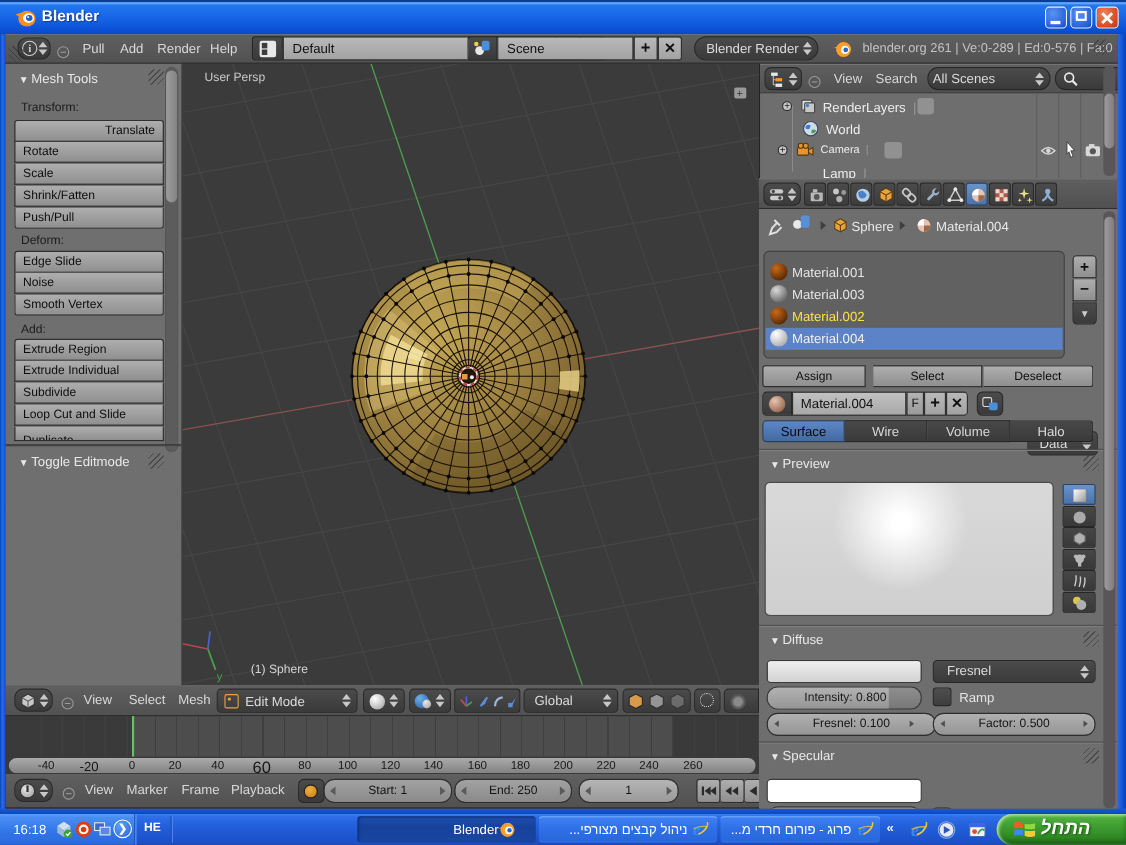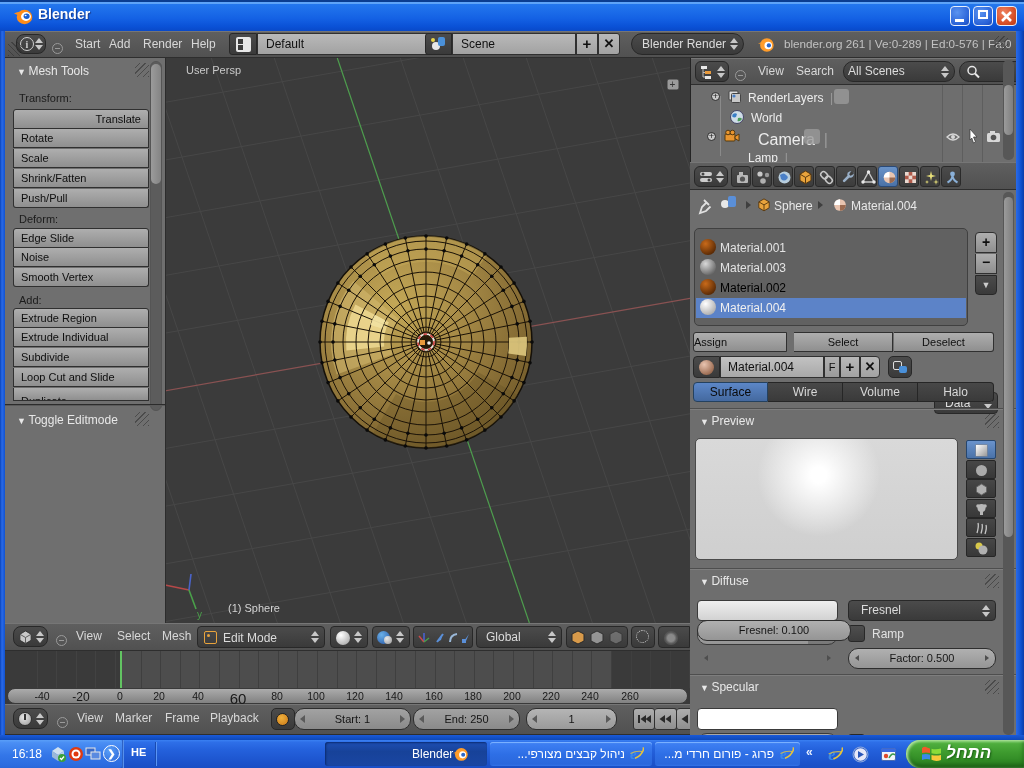--- a/index.html
+++ b/index.html
@@ -60,21 +60,21 @@
 <div class="abs" style="left:1016px;top:31px;width:8px;height:709px;background:linear-gradient(90deg,#2a6ae8,#0f52d0 60%,#0a3da8);"></div>
 <div class="abs" style="left:0;top:735px;width:1024px;height:5px;background:linear-gradient(#1a5ad8,#0e48b8);"></div>
 
 <div class="abs hdrbar" style="left:5px;top:31px;width:1011px;height:27px;"></div>
 
 <div class="abs dk" style="left:16px;top:34px;width:30px;height:20px;border-radius:8px;">
  <div class="abs" style="left:3px;top:2px;width:14px;height:14px;border-radius:50%;border:1.5px solid #cfcfcf;color:#cfcfcf;font-size:10px;font-weight:bold;text-align:center;line-height:14px;font-family:'Liberation Serif',serif;">i</div>
  <div class="udw" style="right:2px;"></div>
 </div>
 <div class="abs" style="left:52px;top:39px;"><span class="minus"></span></div>
-<div class="abs menu" style="left:75px;top:37px;">Start</div>
+<div class="abs menu" style="left:75px;top:37px;">Pull</div>
 <div class="abs menu" style="left:109px;top:37px;">Add</div>
 <div class="abs menu" style="left:143px;top:37px;">Render</div>
 <div class="abs menu" style="left:191px;top:37px;">Help</div>
 <div class="abs dk" style="left:229px;top:33px;width:28px;height:22px;border-radius:3px 0 0 3px;">
  <div class="abs" style="left:6px;top:3px;width:15px;height:15px;background:#e8e8e8;border-radius:2px;">
   <div class="abs" style="left:2px;top:2px;width:4.5px;height:4.5px;background:#3c3c3c;"></div>
   <div class="abs" style="left:2px;top:8px;width:4.5px;height:4.5px;background:#3c3c3c;"></div>
  </div>
 </div>
 <div class="abs fld" style="left:257px;top:33px;width:248px;height:22px;border-radius:0;line-height:20px;padding-left:8px;">Default</div>
@@ -418,21 +418,21 @@
       <path d="M9 9 Q12 8 13 10 Q11 13 8.5 12Z" fill="#4a9a5a"></path>
     </svg>
 <div class="abs" style="left:60px;top:53px;color:#ededed;font-size:12px;">World</div>
 <div class="abs" style="left:16px;top:74px;width:9px;height:9px;border-radius:50%;border:1px solid #2a2a2a;background:#c8c8c8;color:#222;font-size:9px;line-height:7px;text-align:center;">+</div>
 <svg class="abs" style="left:33px;top:71px" width="16" height="15" viewBox="0 0 16 15">
  <rect x="1" y="5" width="10" height="7" rx="1" fill="#e8952f" stroke="#553a10"></rect>
  <path d="M11 7.5 L15 5 L15 12 L11 9.5Z" fill="#e8952f" stroke="#553a10"></path>
  <circle cx="4" cy="3.5" r="2.3" fill="#e8952f" stroke="#553a10"></circle>
       <circle cx="8.5" cy="3.5" r="2.3" fill="#e8952f" stroke="#553a10"></circle>
     </svg>
-<div class="abs" style="left:67px;top:73px;color:#ededed;font-size:16px;">Camera&nbsp;&nbsp;<span style="color:#9a9a9a">|</span></div>
+<div class="abs" style="left:55px;top:73px;color:#ededed;font-size:10px;">Camera&nbsp;&nbsp;<span style="color:#9a9a9a">|</span></div>
 <div class="abs" style="left:113px;top:71px;width:16px;height:15px;border-radius:3px;background:#9a9a9a;opacity:.8;"></div>
 <svg class="abs" style="left:255px;top:73px" width="14" height="12" viewBox="0 0 14 12">
  <path d="M1 6 Q7 0 13 6 Q7 12 1 6Z" fill="none" stroke="#d8d8d8" stroke-width="1.3"></path>
       <circle cx="7" cy="6" r="2" fill="#d8d8d8"></circle>
     </svg>
 <svg class="abs" style="left:277px;top:70px" width="11" height="16" viewBox="0 0 11 16">
  <path d="M2 1 L9 9 L5.5 9 L7.5 14 L5.5 15 L3.8 10 L2 12Z" fill="#fff" stroke="#333" stroke-width=".7"></path>
     </svg>
 <svg class="abs" style="left:295px;top:72px" width="15" height="13" viewBox="0 0 15 13">
  <rect x="1" y="3" width="13" height="9" rx="1.5" fill="#d8d8d8"></rect>
@@ -555,28 +555,28 @@
       <path d="M8.5 2.3 A6.2 6.2 0 0 0 2.3 8.5 L8.5 8.5Z" fill="#fff"></path>
       <path d="M8.5 14.7 A6.2 6.2 0 0 0 14.7 8.5 L8.5 8.5Z" fill="#9a6a50"></path>
     </svg>
 <div class="abs" style="left:161px;top:37px;color:#e8e8e8;font-size:12px;">Material.004</div>
 <div class="abs" style="left:4px;top:66px;width:274px;height:98px;background:#616161;border:1px solid #404040;border-radius:5px;"></div>
 <div class="abs" style="left:10px;top:77px;width:16px;height:16px;border-radius:50%;background:radial-gradient(circle at 35% 30%,#c86a1a,#5a2a05 75%);"></div>
 <div class="abs" style="left:30px;top:79px;color:#e4e4e4;font-size:12px;">Material.001</div>
 <div class="abs" style="left:10px;top:97px;width:16px;height:16px;border-radius:50%;background:radial-gradient(circle at 35% 30%,#d8d8d8,#6a6a6a 75%);"></div>
 <div class="abs" style="left:30px;top:99px;color:#e4e4e4;font-size:12px;">Material.003</div>
 <div class="abs" style="left:10px;top:117px;width:16px;height:16px;border-radius:50%;background:radial-gradient(circle at 35% 30%,#c86a1a,#5a2a05 75%);"></div>
-<div class="abs" style="left:30px;top:119px;color:#000000;font-size:12px;text-align:right;">Material.002</div>
+<div class="abs" style="left:30px;top:119px;color:#fde047;font-size:12px;text-align:right;">Material.002</div>
 <div class="abs" style="left:6px;top:136px;width:270px;height:20px;background:#5c83c8;"></div>
 <div class="abs" style="left:10px;top:137px;width:16px;height:16px;border-radius:50%;background:radial-gradient(circle at 35% 30%,#ffffff,#b0b0b0 75%);"></div>
 <div class="abs" style="left:30px;top:139px;color:#f0f0f0;font-size:12px;">Material.004</div>
 <div class="abs btn" style="left:285px;top:70px;width:22px;height:21px;padding:0;text-align:center;font-size:14px;font-weight:bold;line-height:19px;border-radius:4px 4px 0 0;">+</div>
 <div class="abs btn" style="left:285px;top:92px;width:22px;height:20px;padding:0;text-align:center;font-size:14px;font-weight:bold;line-height:17px;border-radius:0;border-top:none;">−</div>
 <div class="abs dk" style="left:285px;top:113px;width:22px;height:20px;border-radius:0 0 4px 4px;text-align:center;line-height:18px;font-size:9px;color:#ccc;">▼</div>
-<div class="abs btn" style="left:3px;top:170px;width:94px;height:20px;padding:0;border-radius:3px 0 0 3px;">Assign</div>
+<div class="abs btn" style="left:3px;top:170px;width:94px;height:20px;padding:0;text-align:center;border-radius:3px 0 0 3px;">Assign</div>
 <div class="abs btn" style="left:104px;top:170px;width:99px;height:20px;padding:0;text-align:center;border-radius:0;border-left:none;">Select</div>
 <div class="abs btn" style="left:204px;top:170px;width:100px;height:20px;padding:0;text-align:center;border-radius:0 3px 3px 0;border-left:none;">Deselect</div>
 <div class="abs dk" style="left:3px;top:194px;width:27px;height:22px;border-radius:4px 0 0 4px;">
       <div class="abs" style="left:5px;top:3px;width:15px;height:15px;border-radius:50%;background:radial-gradient(circle at 35% 30%,#e8c4b0,#9a6a50 75%);"></div>
     </div>
 <div class="abs fld" style="left:30px;top:194px;width:104px;height:22px;line-height:20px;padding-left:7px;background:linear-gradient(#c2c2c2,#a8a8a8);">Material.004</div>
 <div class="abs fld" style="left:134px;top:194px;width:16px;height:22px;text-align:center;line-height:20px;font-size:11px;background:linear-gradient(#b2b2b2,#9a9a9a);">F</div>
 <div class="abs fld" style="left:150px;top:194px;width:20px;height:22px;text-align:center;line-height:19px;font-size:15px;font-weight:bold;">+</div>
 <div class="abs fld" style="left:170px;top:194px;width:20px;height:22px;border-radius:0 4px 4px 0;text-align:center;line-height:20px;font-size:13px;font-weight:bold;">✕</div>
 <div class="abs dk" style="left:198px;top:194px;width:24px;height:22px;border-radius:5px;">
@@ -640,21 +640,21 @@
 <div class="abs sechdr" style="left:10px;top:412px;">Diffuse</div>
 <div class="grip" style="left:295px;top:412px;"></div>
 <div class="abs" style="left:7px;top:438px;width:141px;height:21px;border-radius:4px;border:1px solid #3a3a3a;background:linear-gradient(#efefef,#d2d2d2);"></div>
 <div class="abs dk" style="left:158px;top:438px;width:148px;height:21px;border-radius:4px;line-height:19px;padding-left:12px;font-size:12px;">Fresnel<div class="udw"></div></div>
 <div class="abs" style="left:7px;top:462px;width:141px;height:21px;border-radius:10px;border:1px solid #3a3a3a;background:linear-gradient(#8e8e8e,#787878);overflow:hidden;">
  <div class="abs" style="left:0;top:0;width:110px;height:21px;background:linear-gradient(#b2b2b2,#929292);"></div>
  <div class="abs" style="left:0;top:0;width:141px;text-align:center;font-size:11px;color:#1a1a1a;line-height:19px;">Intensity: 0.800</div>
     </div>
 <div class="abs dk" style="left:158px;top:463px;width:17px;height:17px;border-radius:3px;background:linear-gradient(#4e4e4e,#3e3e3e);"></div>
 <div class="abs" style="left:182px;top:465px;color:#e2e2e2;font-size:12px;">Ramp</div>
-<div class="abs pill" style="left:7px;top:458px;width:154px;height:21px;line-height:19px;background:linear-gradient(#b0b0b0,#959595);">Fresnel: 0.100</div>
+<div class="abs pill" style="left:7px;top:486px;width:154px;height:21px;line-height:19px;background:linear-gradient(#b0b0b0,#959595);">Fresnel: 0.100</div>
 <div class="abs pill" style="left:158px;top:486px;width:148px;height:21px;line-height:19px;background:linear-gradient(#b0b0b0,#959595);">Factor: 0.500</div>
 <div class="abs" style="left:14px;top:493px;width:0;height:0;border-top:3.5px solid transparent;border-bottom:3.5px solid transparent;border-right:4.5px solid #4e4e4e;"></div>
 <div class="abs" style="left:137px;top:493px;width:0;height:0;border-top:3.5px solid transparent;border-bottom:3.5px solid transparent;border-left:4.5px solid #4e4e4e;"></div>
 <div class="abs" style="left:165px;top:493px;width:0;height:0;border-top:3.5px solid transparent;border-bottom:3.5px solid transparent;border-right:4.5px solid #4e4e4e;"></div>
 <div class="abs" style="left:295px;top:493px;width:0;height:0;border-top:3.5px solid transparent;border-bottom:3.5px solid transparent;border-left:4.5px solid #4e4e4e;"></div>
 <div class="abs" style="left:0;top:512px;width:326px;height:1px;background:#4e4e4e;box-shadow:0 1px 0 #7e7e7e;"></div>
 <div class="abs sechdr" style="left:10px;top:518px;">Specular</div>
 <div class="grip" style="left:295px;top:518px;"></div>
 <div class="abs" style="left:7px;top:546px;width:141px;height:22px;border-radius:4px;border:1px solid #3a3a3a;background:#fff;"></div>
 <div class="abs" style="left:7px;top:571px;width:141px;height:21px;border-radius:10px;border:1px solid #3a3a3a;background:linear-gradient(#a8a8a8,#909090);"></div>

